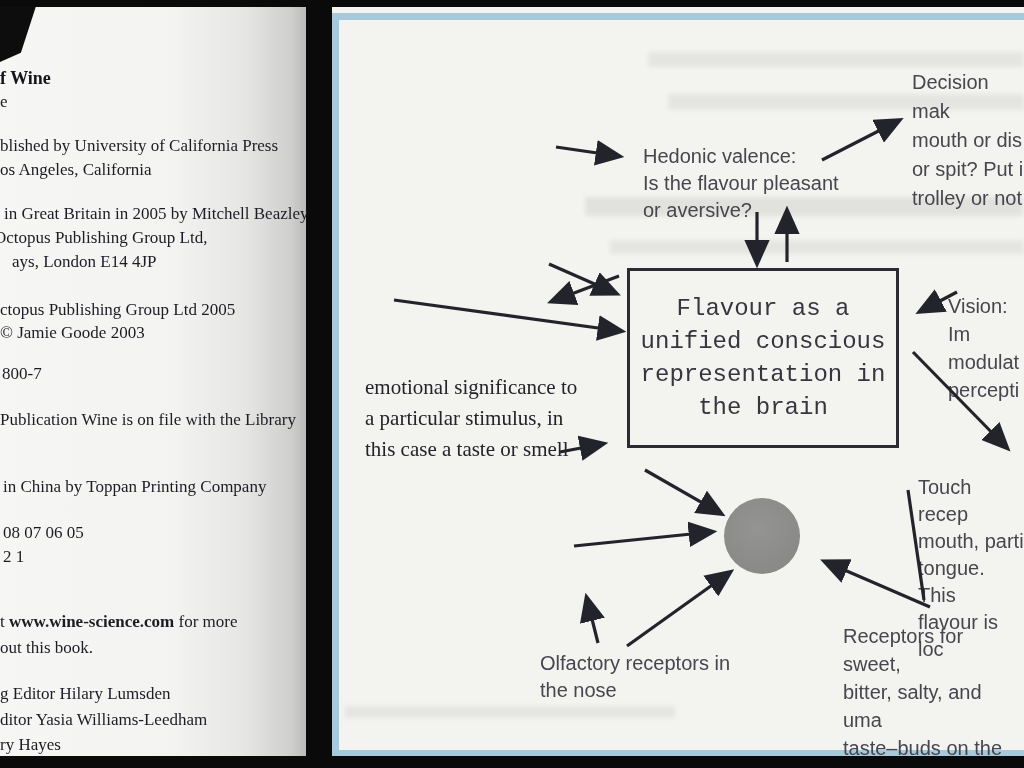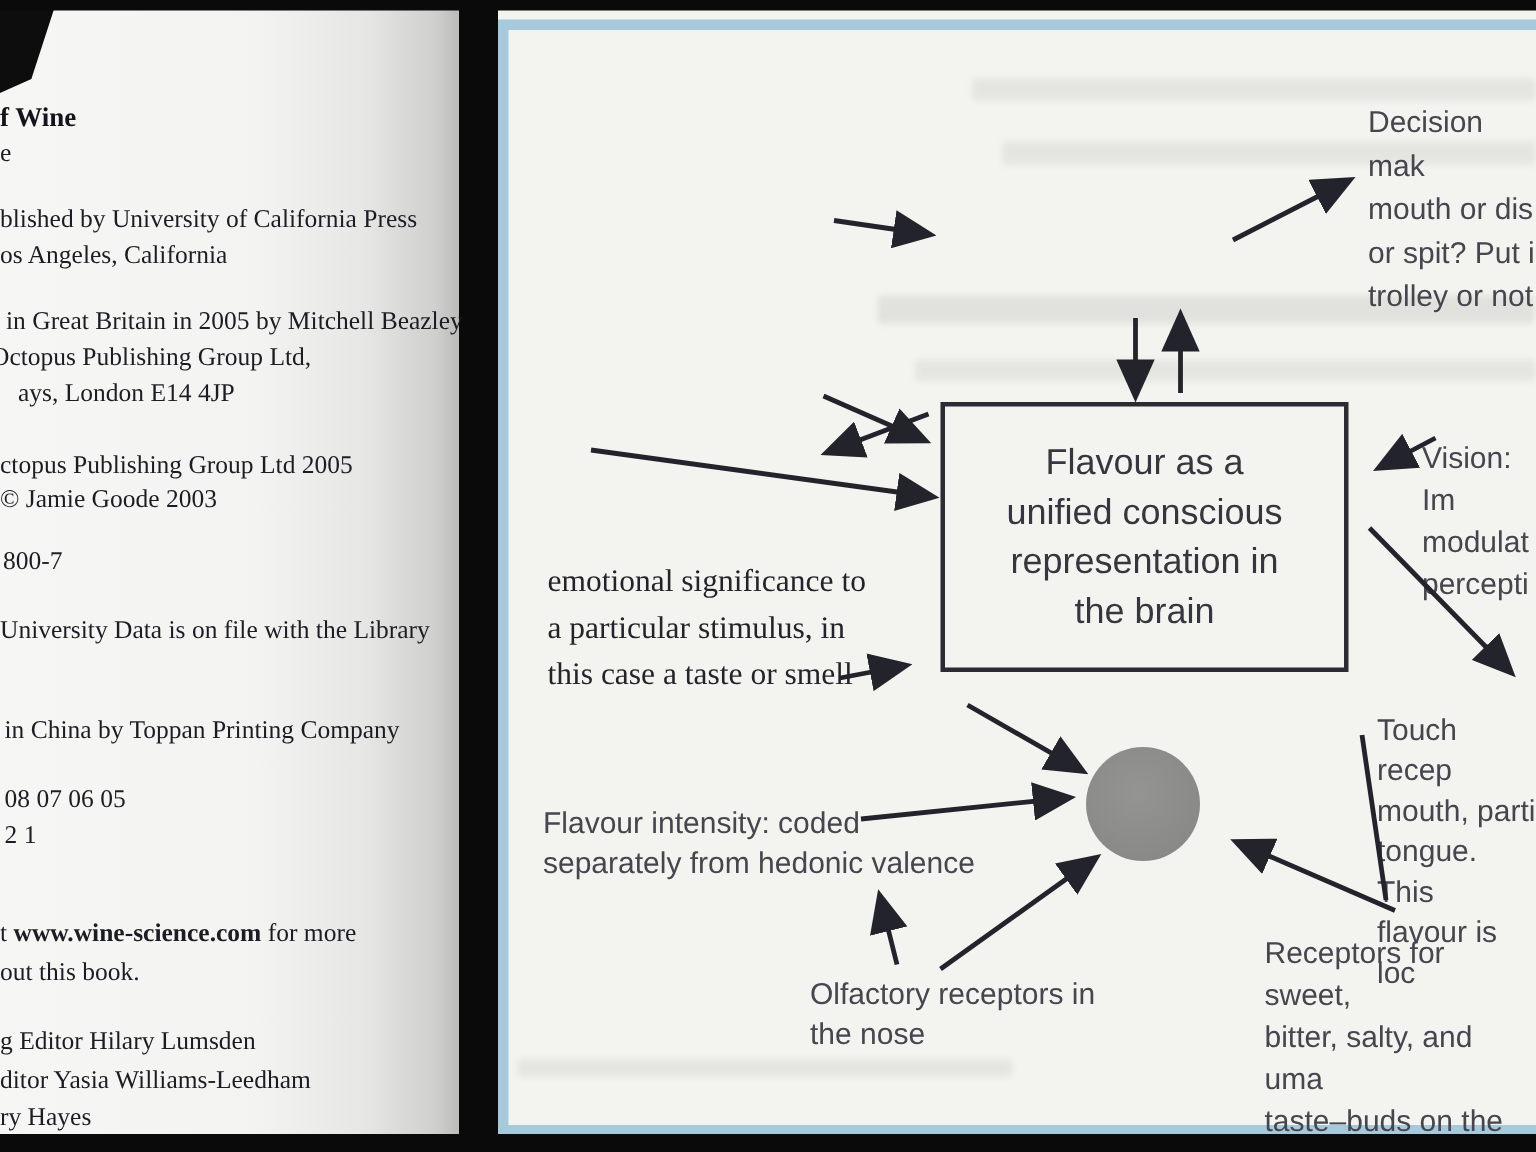--- a/index.html
+++ b/index.html
@@ -20,21 +20,21 @@
     border:7px solid var(--blue,#a6c9dc);box-sizing:border-box;}
   
   .bk{position:absolute;font-family:"Liberation Serif",serif;font-size:17px;color:#1c1c24;
       white-space:nowrap;z-index:2;}
   .bk.bold{font-weight:bold;font-size:18px;color:#14141c;}
   
   .lbl{position:absolute;font-size:20px;line-height:27px;color:#46464f;white-space:pre-line;z-index:2;}
   .lbl.serif{font-family:"Liberation Serif",serif;font-size:21px;line-height:31px;color:#23232a;}
   #flavour-box{position:absolute;left:627px;top:268px;width:272px;height:180px;z-index:2;
     border:3px solid #2b2b33;box-sizing:border-box;display:flex;align-items:center;justify-content:center;}
-  #flavour-box .lbl{position:static;text-align:center;font-size:24px;line-height:33px;color:#36363f;}
+  #flavour-box .lbl{position:static;text-align:center;font-size:24px;line-height:33px;color:#36363f;font-family:Liberation Mono, monospace;}
   #percept-circle{position:absolute;left:724px;top:498px;width:76px;height:76px;border-radius:50%;
     background:radial-gradient(circle at 45% 40%,#949492,#858583);z-index:2;}
   .ghost{position:absolute;background:#b4b6af;opacity:.22;filter:blur(2px);border-radius:3px;z-index:1;}
   
   #arrows{position:absolute;left:0;top:0;z-index:3;pointer-events:none;}
   
   #banner{position:absolute;left:0;top:320px;width:1024px;height:162px;z-index:5;
     background:var(--banner,rgba(36,36,36,.52));display:flex;flex-direction:column;
     align-items:center;justify-content:flex-start;overflow:visible;}
   #slide-title{margin-top:14px;font-size:60px;font-weight:700;letter-spacing:-2px;color:#fff;
@@ -52,57 +52,58 @@
     <div class="bk bold" style="top:68px;left:0">f Wine</div>
     <div class="bk" style="top:92px;left:0">e</div>
     <div class="bk" style="top:136px;left:0">blished by University of California Press</div>
     <div class="bk" style="top:160px;left:0">os Angeles, California</div>
     <div class="bk" style="top:204px;left:4px">in Great Britain in 2005 by Mitchell Beazley</div>
     <div class="bk" style="top:228px;left:-6px">Octopus Publishing Group Ltd,</div>
     <div class="bk" style="top:252px;left:12px">ays, London E14 4JP</div>
     <div class="bk" style="top:300px;left:0">ctopus Publishing Group Ltd 2005</div>
     <div class="bk" style="top:323px;left:0">© Jamie Goode 2003</div>
     <div class="bk" style="top:364px;left:2px">800-7</div>
-    <div class="bk" style="top:410px;left:0">University Data is on file with the Library</div>
+    <div class="bk" style="top:410px;left:0">Publication Wine is on file with the Library</div>
     <div class="bk" style="top:477px;left:3px">in China by Toppan Printing Company</div>
     <div class="bk" style="top:523px;left:3px">08 07 06 05</div>
     <div class="bk" style="top:547px;left:3px">2 1</div>
     <div class="bk" style="top:612px;left:0"><span>t </span><b>www.wine-science.com</b><span> for more</span></div>
     <div class="bk" style="top:638px;left:0">out this book.</div>
     <div class="bk" style="top:684px;left:0">g Editor  Hilary Lumsden</div>
     <div class="bk" style="top:710px;left:0">ditor  Yasia Williams-Leedham</div>
     <div class="bk" style="top:735px;left:0">ry Hayes</div>
   </div>
 
   <div id="right-page" class="page">
     <div id="blue-frame"></div>
   </div>
 
   <div class="ghost" style="left:648px;top:52px;width:376px;height:15px"></div>
   <div class="ghost" style="left:668px;top:94px;width:356px;height:16px"></div>
   <div class="ghost" style="left:585px;top:197px;width:438px;height:19px;opacity:.28"></div>
   <div class="ghost" style="left:610px;top:240px;width:414px;height:14px"></div>
   <div class="ghost" style="left:345px;top:706px;width:330px;height:12px"></div>
 
+  <div class="lbl" style="left:643px;top:143px">Hedonic valence:
+Is the flavour pleasant
+or aversive?</div>
   <div class="lbl" style="left:912px;top:68px;line-height:29px">Decision mak
 mouth or dis
 or spit? Put i
 trolley or not</div>
   <div class="lbl" style="left:948px;top:292px;line-height:28px">Vision: Im
 modulat
 percepti</div>
   <div class="lbl serif" style="left:365px;top:372px">emotional significance to
 a particular stimulus, in
 this case a taste or smell</div>
   <div class="lbl" style="left:918px;top:474px">Touch recep
 mouth, parti
 tongue. This
 flavour is loc</div>
-  <div class="lbl" style="left:362px;top:536px">Flavour intensity: coded
-separately from hedonic valence</div>
   <div class="lbl" style="left:540px;top:650px">Olfactory receptors in
 the nose</div>
   <div class="lbl" style="left:843px;top:622px;line-height:28px">Receptors for sweet,
 bitter, salty, and uma
 taste–buds on the to
 soft palate</div>
 
   <div id="flavour-box">
     <div class="lbl">Flavour as a
 unified conscious

